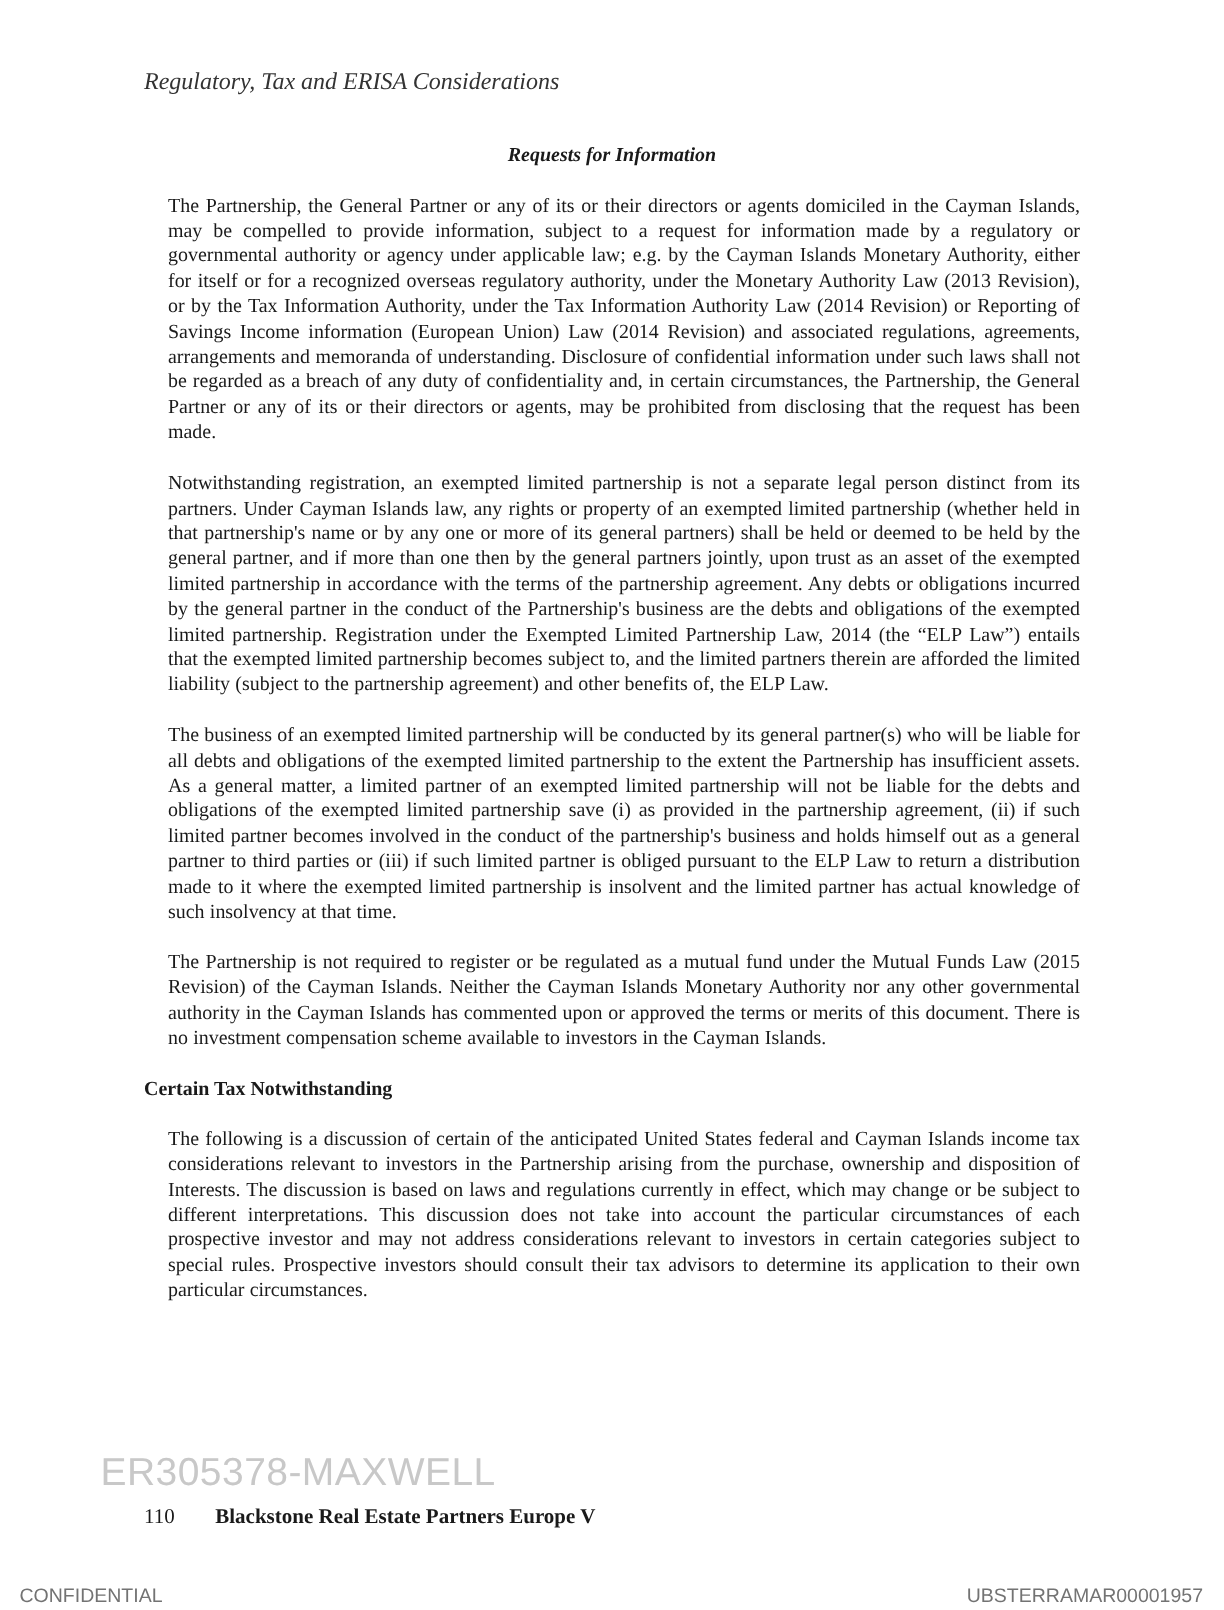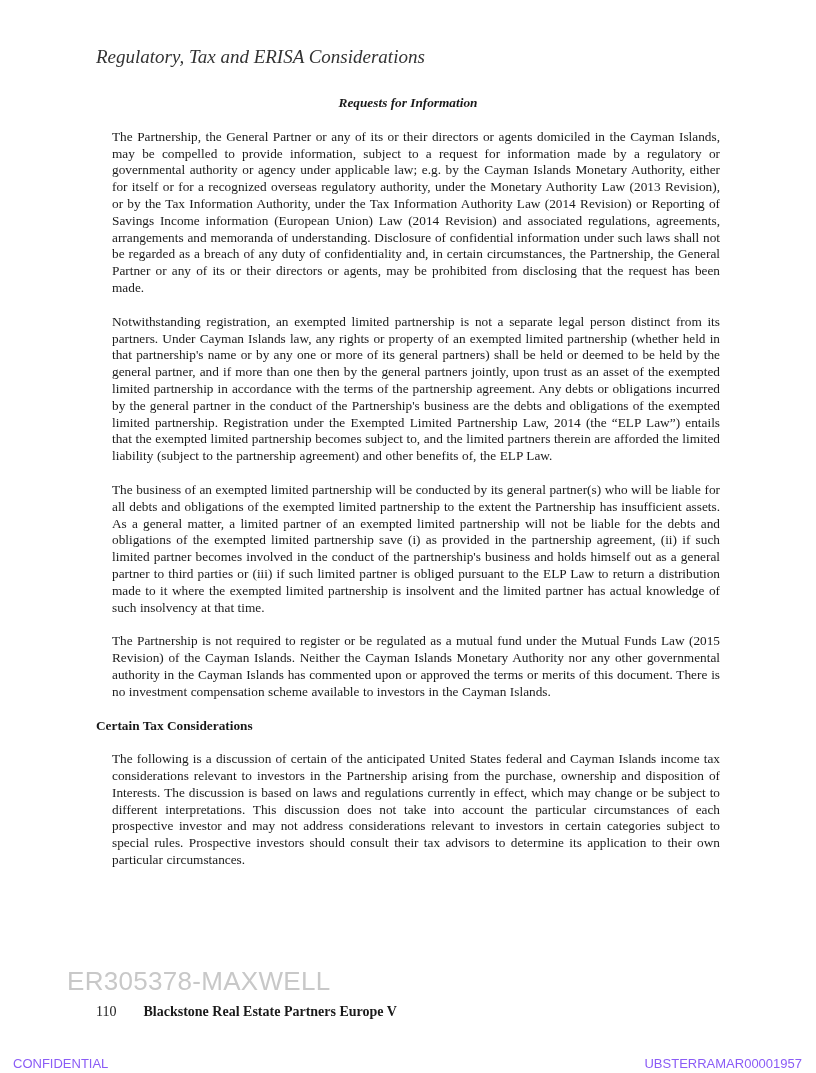--- a/index.html
+++ b/index.html
@@ -2,21 +2,21 @@
 <html><head>
   <meta charset="utf-8">
   <style>
     html, body { margin: 0; padding: 0; background: #ffffff; }
     body {
       width: 816px; height: 1073px; position: relative; overflow: hidden;
       font-family: "Liberation Serif", serif; color: #1a1a1a;
     }
     .running-head {
       position: absolute; left: 96px; top: 46px;
-      font-style: italic; font-size: 19px; color: #333;
+      font-style: italic; font-size: 16px; color: #333;
     }
     .content {
       position: absolute; left: 96px; top: 95px; width: 624px;
       font-size: 13.3px; line-height: 16.8px;
     }
     .heading-bi { font-weight: bold; font-style: italic; margin: 0 0 17px 0; text-align: center; }
     .heading-b { font-weight: bold; margin: 0 0 17px 0; }
     p.body {
       margin: 0 0 17px 16px; text-align: justify; text-align-last: left;
       word-spacing: 0.2px;
@@ -27,21 +27,21 @@
       color: #c8c8c8; letter-spacing: 0.3px; text-align: right;
     }
     .footer-line {
       position: absolute; left: 96px; top: 992px;
       font-size: 14px; color: #1a1a1a; margin-top: 12px;
     }
     .page-num { display: inline-block; width: 44px; }
     .fund-name { font-weight: bold; }
     .bates-left, .bates-right {
       position: absolute; top: 1056px;
-      font-family: "Liberation Sans", sans-serif; font-size: 13px; color: #8b5cf6;
+      font-family: "Liberation Sans", sans-serif; font-size: 13px; color: #737373;
     }
     .bates-left { left: 13px; }
     .bates-right { right: 14px; }
   </style>
 </head>
 <body>
 
 <div class="running-head">Regulatory, Tax and ERISA Considerations</div>
 
 <div class="content">
@@ -50,21 +50,21 @@
     <p class="body">The Partnership, the General Partner or any of its or their directors or agents domiciled in the Cayman Islands, may be compelled to provide information, subject to a request for information made by a regulatory or governmental authority or agency under applicable law; e.g. by the Cayman Islands Monetary Authority, either for itself or for a recognized overseas regulatory authority, under the Monetary Authority Law (2013 Revision), or by the Tax Information Authority, under the Tax Information Authority Law (2014 Revision) or Reporting of Savings Income information (European Union) Law (2014 Revision) and associated regulations, agreements, arrangements and memoranda of understanding.  Disclosure of confidential information under such laws shall not be regarded as a breach of any duty of confidentiality and, in certain circumstances, the Partnership, the General Partner or any of its or their directors or agents, may be prohibited from disclosing that the request has been made.</p>
   </div>
 
   <div>
     <p class="body">Notwithstanding registration, an exempted limited partnership is not a separate legal person distinct from its partners. Under Cayman Islands law, any rights or property of an exempted limited partnership (whether held in that partnership's name or by any one or more of its general partners) shall be held or deemed to be held by the general partner, and if more than one then by the general partners jointly, upon trust as an asset of the exempted limited partnership in accordance with the terms of the partnership agreement.  Any debts or obligations incurred by the general partner in the conduct of the Partnership's business are the debts and obligations of the exempted limited partnership.  Registration under the Exempted Limited Partnership Law, 2014 (the “ELP Law”) entails that the exempted limited partnership becomes subject to, and the limited partners therein are afforded the limited liability (subject to the partnership agreement) and other benefits of, the ELP Law.</p>
     <p class="body">The business of an exempted limited partnership will be conducted by its general partner(s) who will be liable for all debts and obligations of the exempted limited partnership to the extent the Partnership has insufficient assets.  As a general matter, a limited partner of an exempted limited partnership will not be liable for the debts and obligations of the exempted limited partnership save (i) as provided in the partnership agreement, (ii) if such limited partner becomes involved in the conduct of the partnership's business and holds himself out as a general partner to third parties or (iii) if such limited partner is obliged pursuant to the ELP Law to return a distribution made to it where the exempted limited partnership is insolvent and the limited partner has actual knowledge of such insolvency at that time.</p>
     <p class="body">The Partnership is not required to register or be regulated as a mutual fund under the Mutual Funds Law (2015 Revision) of the Cayman Islands.  Neither the Cayman Islands Monetary Authority nor any other governmental authority in the Cayman Islands has commented upon or approved the terms or merits of this document.  There is no investment compensation scheme available to investors in the Cayman Islands.</p>
   </div>
 
   <div>
-    <div class="heading-b">Certain Tax Considerations</div>
+    <div class="heading-b">Certain Tax Notwithstanding</div>
     <p class="body">The following is a discussion of certain of the anticipated United States federal and Cayman Islands income tax considerations relevant to investors in the Partnership arising from the purchase, ownership and disposition of Interests.  The discussion is based on laws and regulations currently in effect, which may change or be subject to different interpretations.  This discussion does not take into account the particular circumstances of each prospective investor and may not address considerations relevant to investors in certain categories subject to special rules.  Prospective investors should consult their tax advisors to determine its application to their own particular circumstances.</p>
   </div>
 </div>
 
 <div class="watermark">ER305378-MAXWELL</div>
 
 <div class="footer-line">
   <span class="page-num">110</span>
   <span class="fund-name">Blackstone Real Estate Partners Europe V</span>
 </div>

